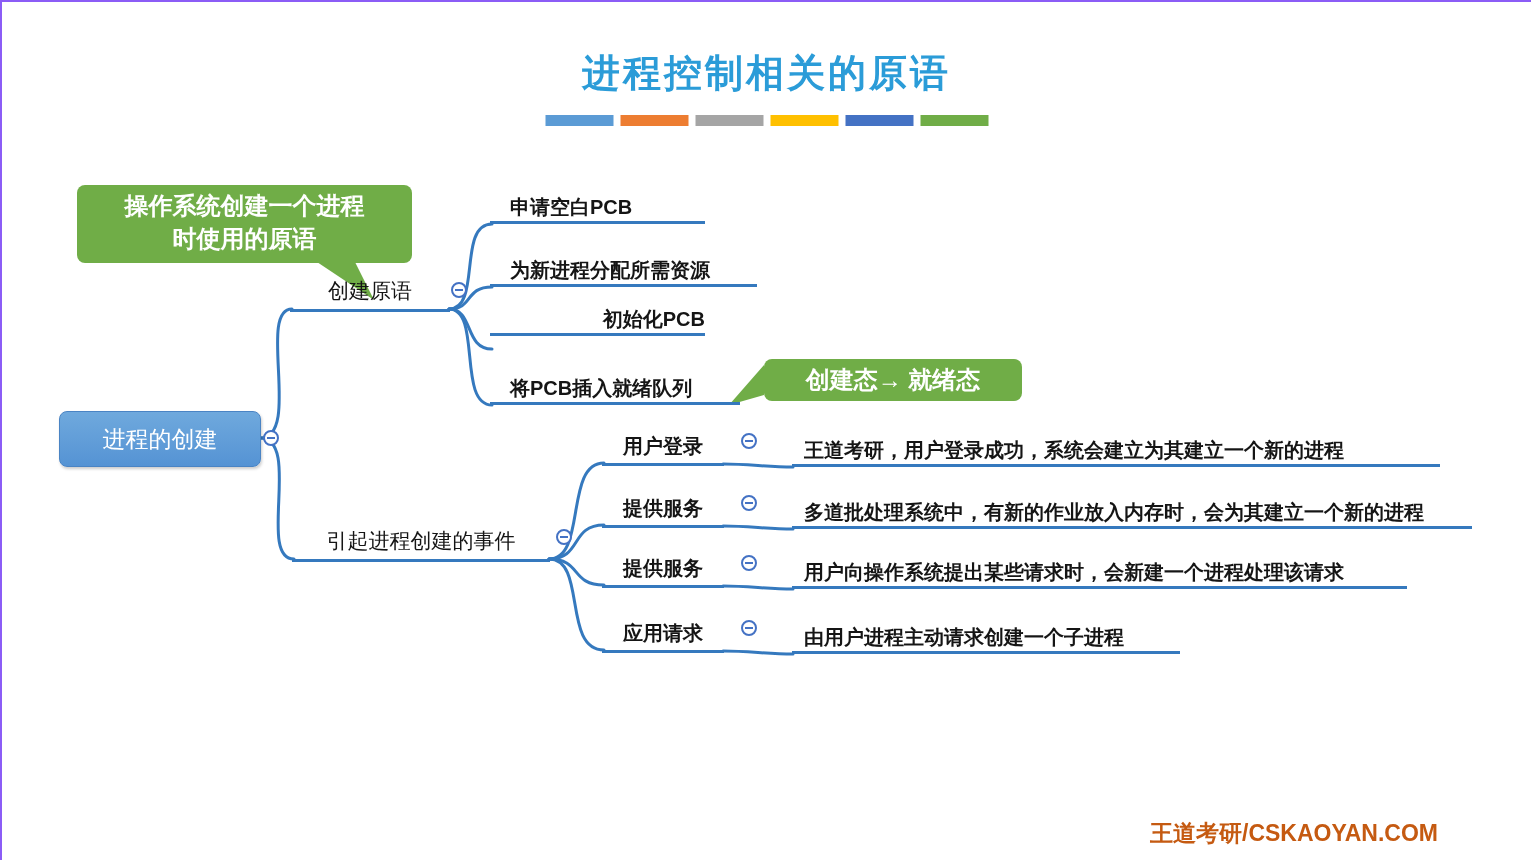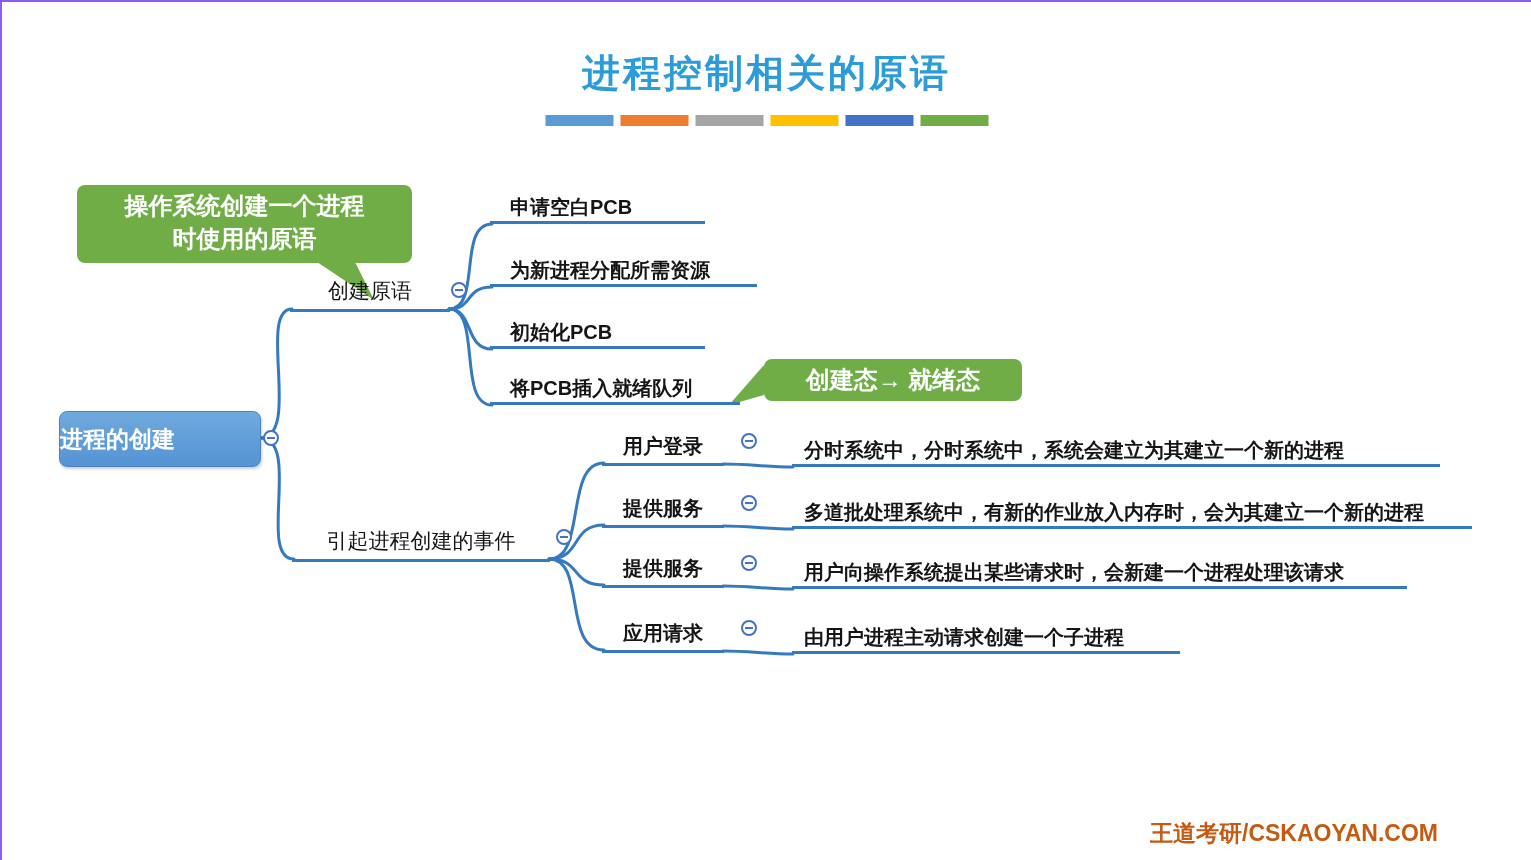--- a/index.html
+++ b/index.html
@@ -19,22 +19,22 @@
         white-space:nowrap;box-sizing:content-box;}
   .branch{height:34px;line-height:32px;font-size:21px;font-weight:400;text-align:center;}
   .step{height:32px;line-height:30px;font-size:20px;font-weight:700;text-align:left;
         padding-left:20px;box-sizing:border-box;}
   .leafname{height:32px;line-height:30px;font-size:20px;font-weight:700;text-align:center;}
   .desc{height:32px;line-height:30px;font-size:20px;font-weight:600;text-align:left;
         padding-left:12px;box-sizing:border-box;}
 
   .root{position:absolute;left:57px;top:409px;width:200px;height:54px;
         background:linear-gradient(180deg,#6FA9DD,#5593D4);border:1px solid #4A84C4;
-        border-radius:8px;color:#fff;font-size:23px;font-weight:700;
-        text-align:left;line-height:54px;box-shadow:1px 2px 3px rgba(0,0,0,.2);}
+        border-radius:8px;color:#fff;font-size:23px;font-weight:400;
+        text-align:center;line-height:54px;box-shadow:1px 2px 3px rgba(0,0,0,.2);}
 
   .callout{position:absolute;background:#70AD47;color:#fff;font-weight:700;
            border-radius:8px;text-align:center;}
   .callout.primitive{left:75px;top:183px;width:335px;height:74px;font-size:24px;padding-top:4px;}
   .callout.primitive .ln{display:block;line-height:33px;}
   .callout.state{left:762px;top:357px;width:258px;height:42px;font-size:24px;line-height:42px;}
 
   .minus{position:absolute;width:16px;height:16px;border-radius:50%;
          background:#fff;border:2px solid #4472C4;box-sizing:border-box;cursor:pointer;}
   .minus::after{content:"";position:absolute;left:2px;right:2px;top:50%;height:2px;
@@ -82,27 +82,27 @@
     <span class="ln">操作系统创建一个进程</span>
     <span class="ln">时使用的原语</span>
   </div>
   <div class="callout state">创建态→ 就绪态</div>
 
   <div class="root">进程的创建</div>
 
   <div class="node branch" style="left:288px;top:273px;width:160px;">创建原语</div>
   <div class="node step" style="left:488px;top:190px;width:215px;">申请空白PCB</div>
   <div class="node step" style="left:488px;top:253px;width:267px;font-family:Liberation Serif, serif;">为新进程分配所需资源</div>
-  <div class="node step" style="left:488px;top:315px;width:215px;">初始化PCB</div>
+  <div class="node step" style="left:488px;top:302px;width:215px;text-align:right;">初始化PCB</div>
   <div class="node step" style="left:488px;top:371px;width:250px;">将PCB插入就绪队列</div>
 
   <div class="node branch" style="left:290px;top:523px;width:258px;">引起进程创建的事件</div>
 
   <div class="node leafname" style="left:600px;top:429px;width:122px;">用户登录</div>
-  <div class="node desc" style="left:790px;top:433px;width:648px;">分时系统中，分时系统中，系统会建立为其建立一个新的进程</div>
+  <div class="node desc" style="left:790px;top:433px;width:648px;">王道考研，用户登录成功，系统会建立为其建立一个新的进程</div>
 
   <div class="node leafname" style="left:600px;top:491px;width:122px;">提供服务</div>
   <div class="node desc" style="left:790px;top:495px;width:680px;">多道批处理系统中，有新的作业放入内存时，会为其建立一个新的进程</div>
 
   <div class="node leafname" style="left:600px;top:551px;width:122px;">提供服务</div>
   <div class="node desc" style="left:790px;top:555px;width:615px;">用户向操作系统提出某些请求时，会新建一个进程处理该请求</div>
 
   <div class="node leafname" style="left:600px;top:616px;width:122px;">应用请求</div>
   <div class="node desc" style="left:790px;top:620px;width:388px;">由用户进程主动请求创建一个子进程</div>
 

